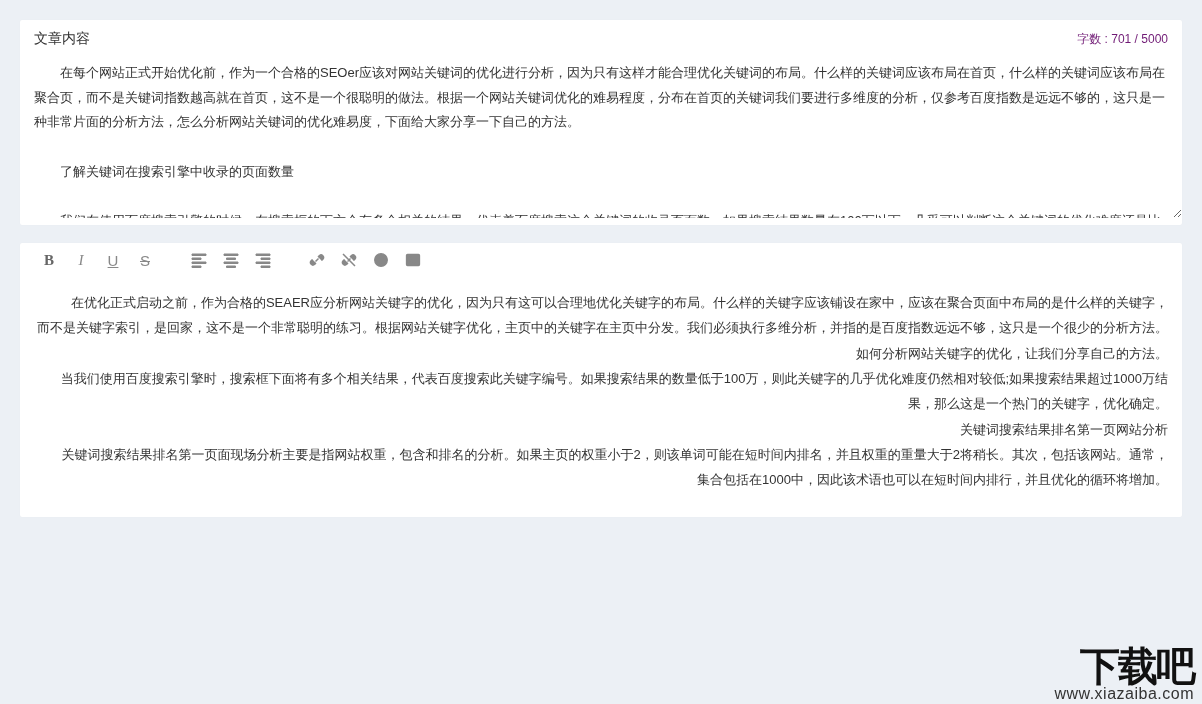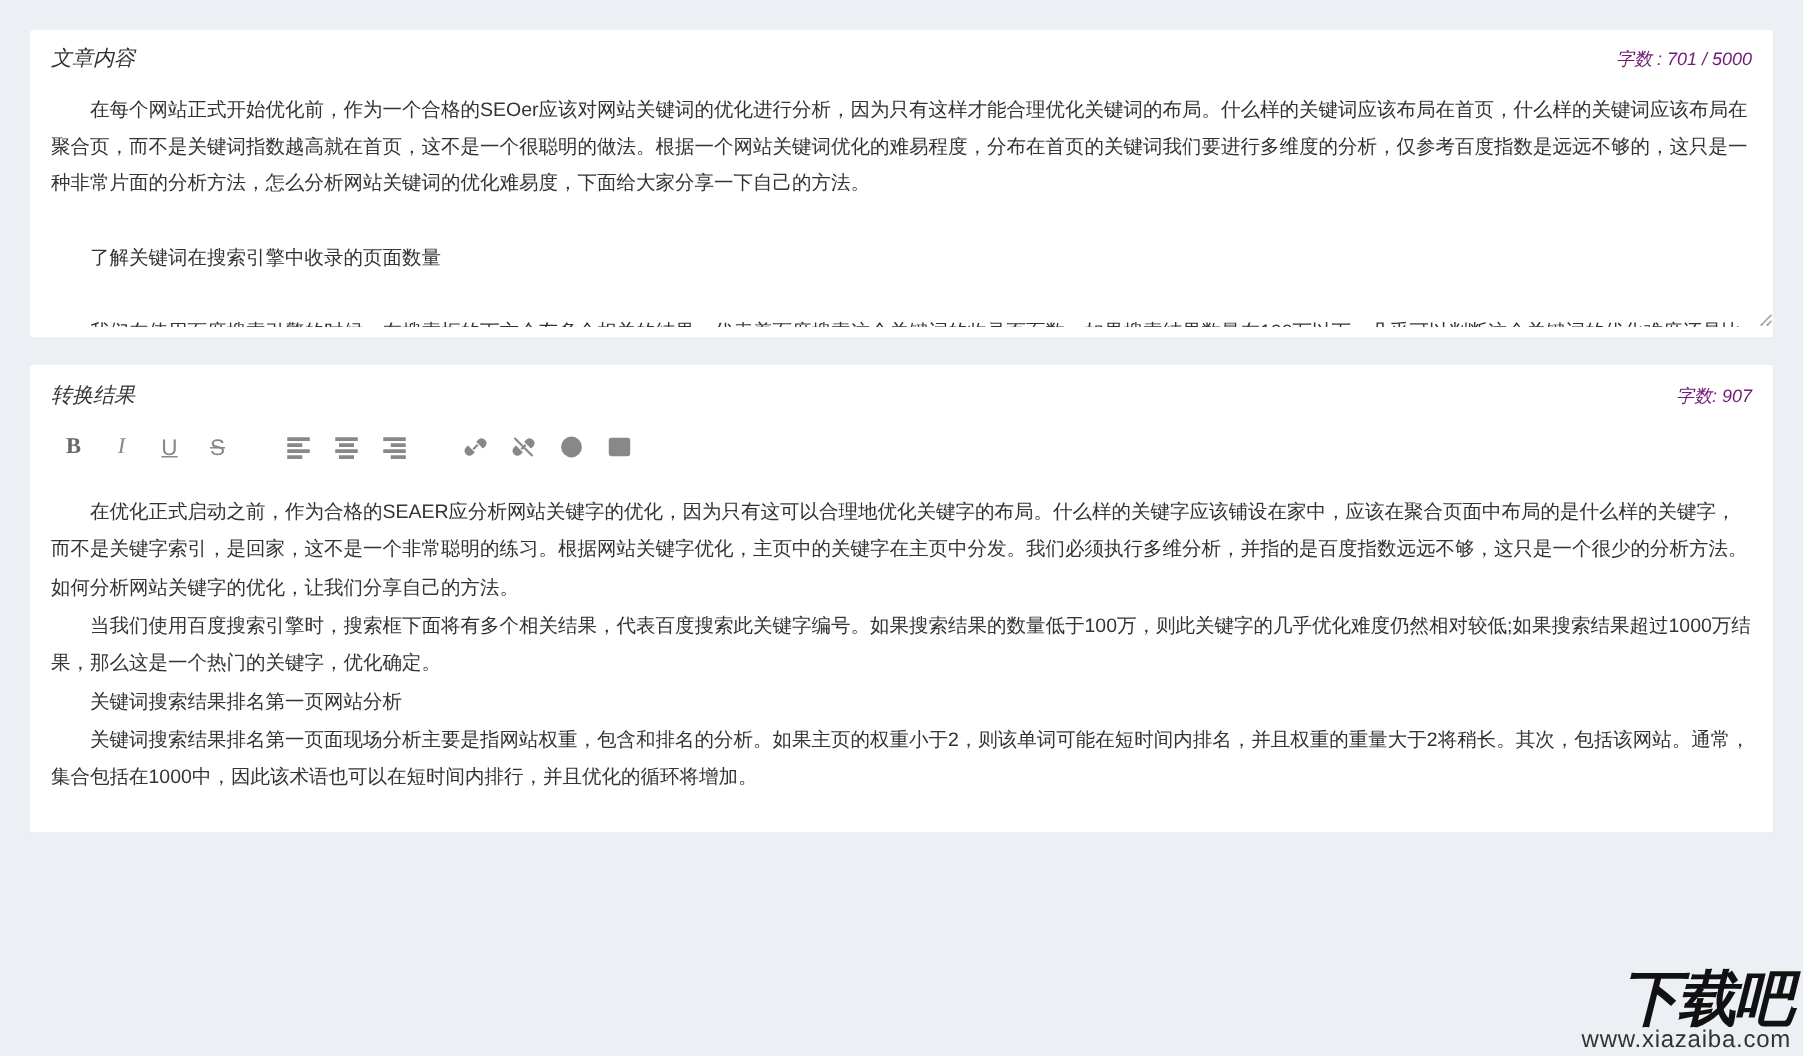--- a/index.html
+++ b/index.html
@@ -28,21 +28,20 @@
       outline: none;
       background: #fff;
     }
     .editor-header {
       display: flex;
       justify-content: space-between;
       align-items: center;
       padding: 10px 14px 6px;
       font-size: 14px;
       color: #333;
-      font-style: italic;
     }
     .char-count {
       font-size: 12px;
       color: #701a75;
     }
     .textarea-wrap {
       padding: 0 0 4px 0;
       position: relative;
     }
     textarea.content-area {
@@ -89,34 +88,34 @@
     .result-body {
       padding: 8px 14px 24px;
       font-size: 13px;
       line-height: 1.95;
       color: #333;
       min-height: 200px;
     }
     .result-body p {
       text-indent: 2em;
       margin: 0;
+      text-align: right;
     }
     .watermark {
       position: fixed;
       bottom: 2px;
       right: 8px;
       text-align: right;
       pointer-events: none;
       line-height: 1;
     }
     .watermark .wm-main {
       font-size: 40px;
       font-weight: 900;
       color: #111;
-      font-style: italic;
       letter-spacing: -2px;
       font-family: "Arial Black", sans-serif;
     }
     .watermark .wm-sub {
       font-size: 16px;
       color: #333;
       letter-spacing: 0.5px;
     }
     
     textarea.content-area::-webkit-scrollbar { width: 16px; }
@@ -139,24 +138,20 @@
 
 　　了解关键词在搜索引擎中收录的页面数量
 
 　　我们在使用百度搜索引擎的时候，在搜索框的下方会有多个相关的结果，代表着百度搜索这个关键词的收录页面数。如果搜索结果数量在100万以下，几乎可以判断这个关键词的优化难度还是比较低的；如果搜索结果在1000万以上的结果，那么这是一个热门关键词，优化是有一定难度的。
 
 　　关键词搜索结果排名第一页网站分析</textarea>
     </div>
   </div>
 
   <div class="panel result-panel">
-    <div class="editor-header">
-      <span>转换结果</span>
-      <span class="char-count">字数: 907</span>
-    </div>
 
     <div class="toolbar">
       <div class="tb-btn">
           <span class="bold">B</span>
         </div>
       <div class="tb-btn">
           <span class="italic">I</span>
         </div>
       <div class="tb-btn">
           <span class="uline">U</span>

